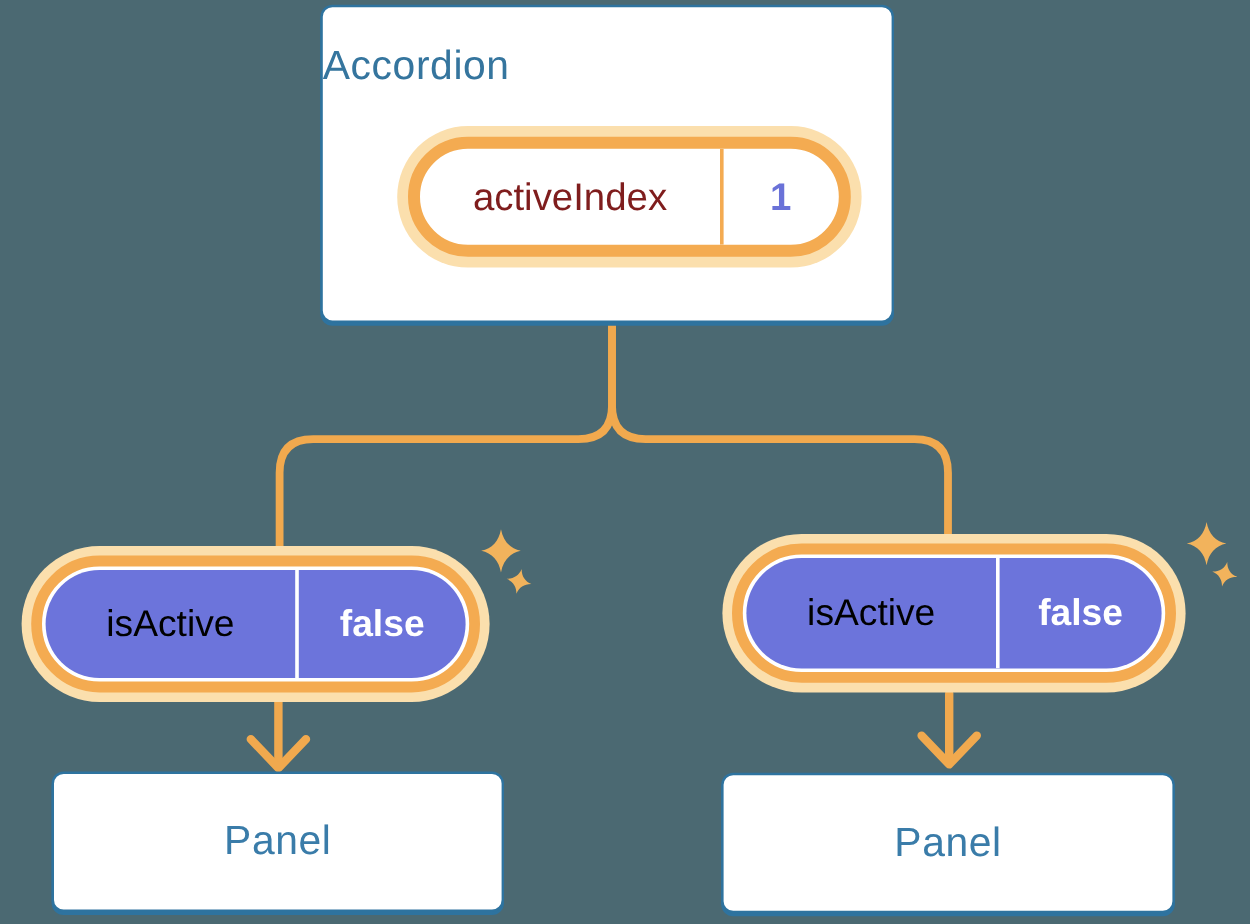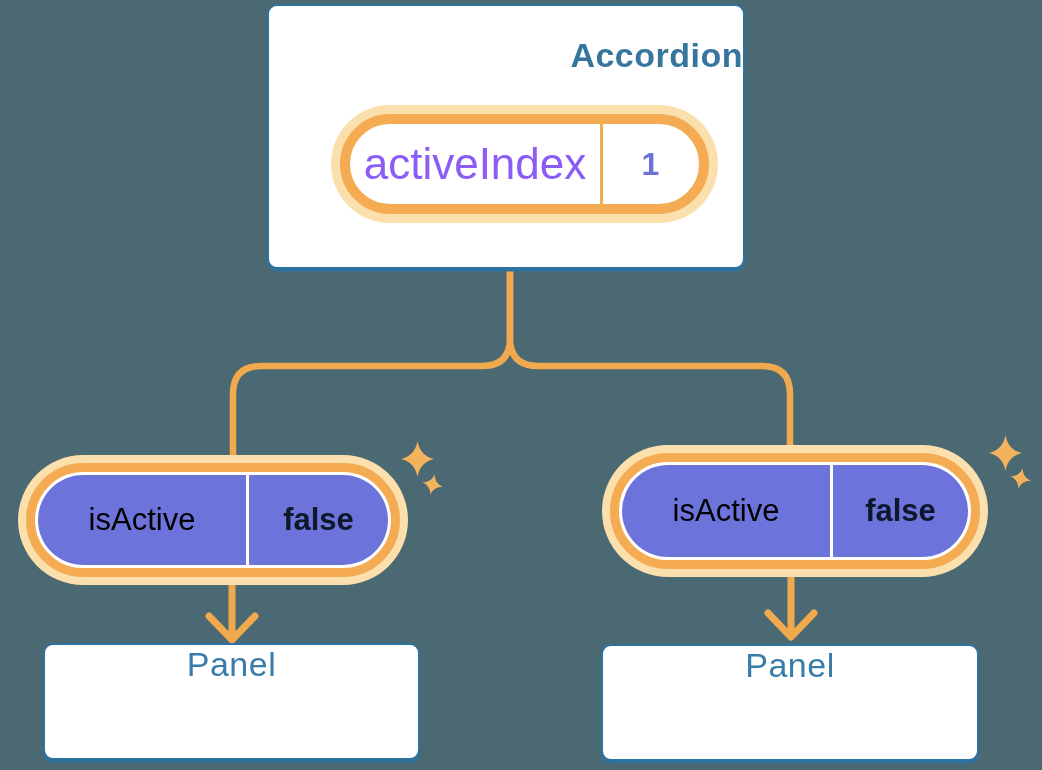--- a/index.html
+++ b/index.html
@@ -8,57 +8,57 @@
     position:relative;width:1042px;height:770px;background:#4b6972;
     font-family:"Liberation Sans",sans-serif;overflow:hidden;
   }
   
   .comp-box{
     position:absolute;background:#ffffff;border:2.5px solid #2e739f;
     box-shadow:0 2.5px 0 #2e739f;border-radius:10px;
   }
   .accordion-box{left:267px;top:4px;width:478px;height:265px;}
   .comp-title{
-    margin-top:30px;text-align:right;font-size:34px;font-weight:700;
+    margin-top:30px;text-align:left;font-size:34px;font-weight:400;
     color:#35759e;letter-spacing:.5px;
   }
-  .panel-box{display:flex;align-items:flex-start;justify-content:center;}
+  .panel-box{display:flex;align-items:center;justify-content:center;}
   .panel-left{left:43px;top:643px;width:377px;height:117px;}
   .panel-right{left:601px;top:644px;width:378px;height:117px;}
   .panel-label{font-size:34px;font-weight:500;color:#3a7ca9;letter-spacing:.5px;}
 
   
   .state-pill{position:absolute;left:331px;top:105px;width:387px;height:118px;}
   .glow{width:100%;height:100%;background:#fbdfad;border-radius:999px;padding:9px;}
   .state-ring{
     width:100%;height:100%;border:10px solid #f4ab51;background:#fff;
     border-radius:999px;display:flex;align-items:stretch;overflow:hidden;
   }
   .state-ring .cell{display:flex;align-items:center;justify-content:center;}
-  .state-label{width:250px;font-size:44px;color:#8b5cf6;}
+  .state-label{width:250px;font-size:32px;color:#7f1d1d;}
   .state-divider{width:2.5px;background:#f4ab51;}
   .state-value{width:96px;font-size:32px;font-weight:700;color:#6a72d8;}
 
   
   .prop-pill{position:absolute;}
   .prop-pill-left{left:18px;top:455px;width:390px;height:130px;}
   .prop-pill-right{left:602px;top:445px;width:386px;height:132px;}
   .prop-glow{width:100%;height:100%;background:#fbdfad;border-radius:999px;padding:8px;}
   .prop-ring{
     width:100%;height:100%;border:9px solid #f4ab51;background:#fff;
     border-radius:999px;padding:3px;
   }
   .prop-core{
     width:100%;height:100%;background:#6c74db;border-radius:999px;
     display:flex;align-items:stretch;overflow:hidden;
   }
   .prop-core .cell{display:flex;align-items:center;justify-content:center;}
   .prop-label{flex:0 0 208px;font-size:31px;color:#000000;}
   .prop-divider{flex:0 0 3px;background:#ffffff;}
-  .prop-value{flex:1;font-size:31px;font-weight:700;color:#0f172a;}
+  .prop-value{flex:1;font-size:31px;font-weight:700;color:#ffffff;}
 
   .wires{position:absolute;left:0;top:0;width:1042px;height:770px;}
 </style>
 </head>
 <body>
 
 <div class="canvas">
 
   <svg class="wires" viewBox="0 0 1042 770" xmlns="http://www.w3.org/2000/svg">
     <g stroke="#f1a94e" stroke-width="6.5" fill="none" stroke-linecap="round">

